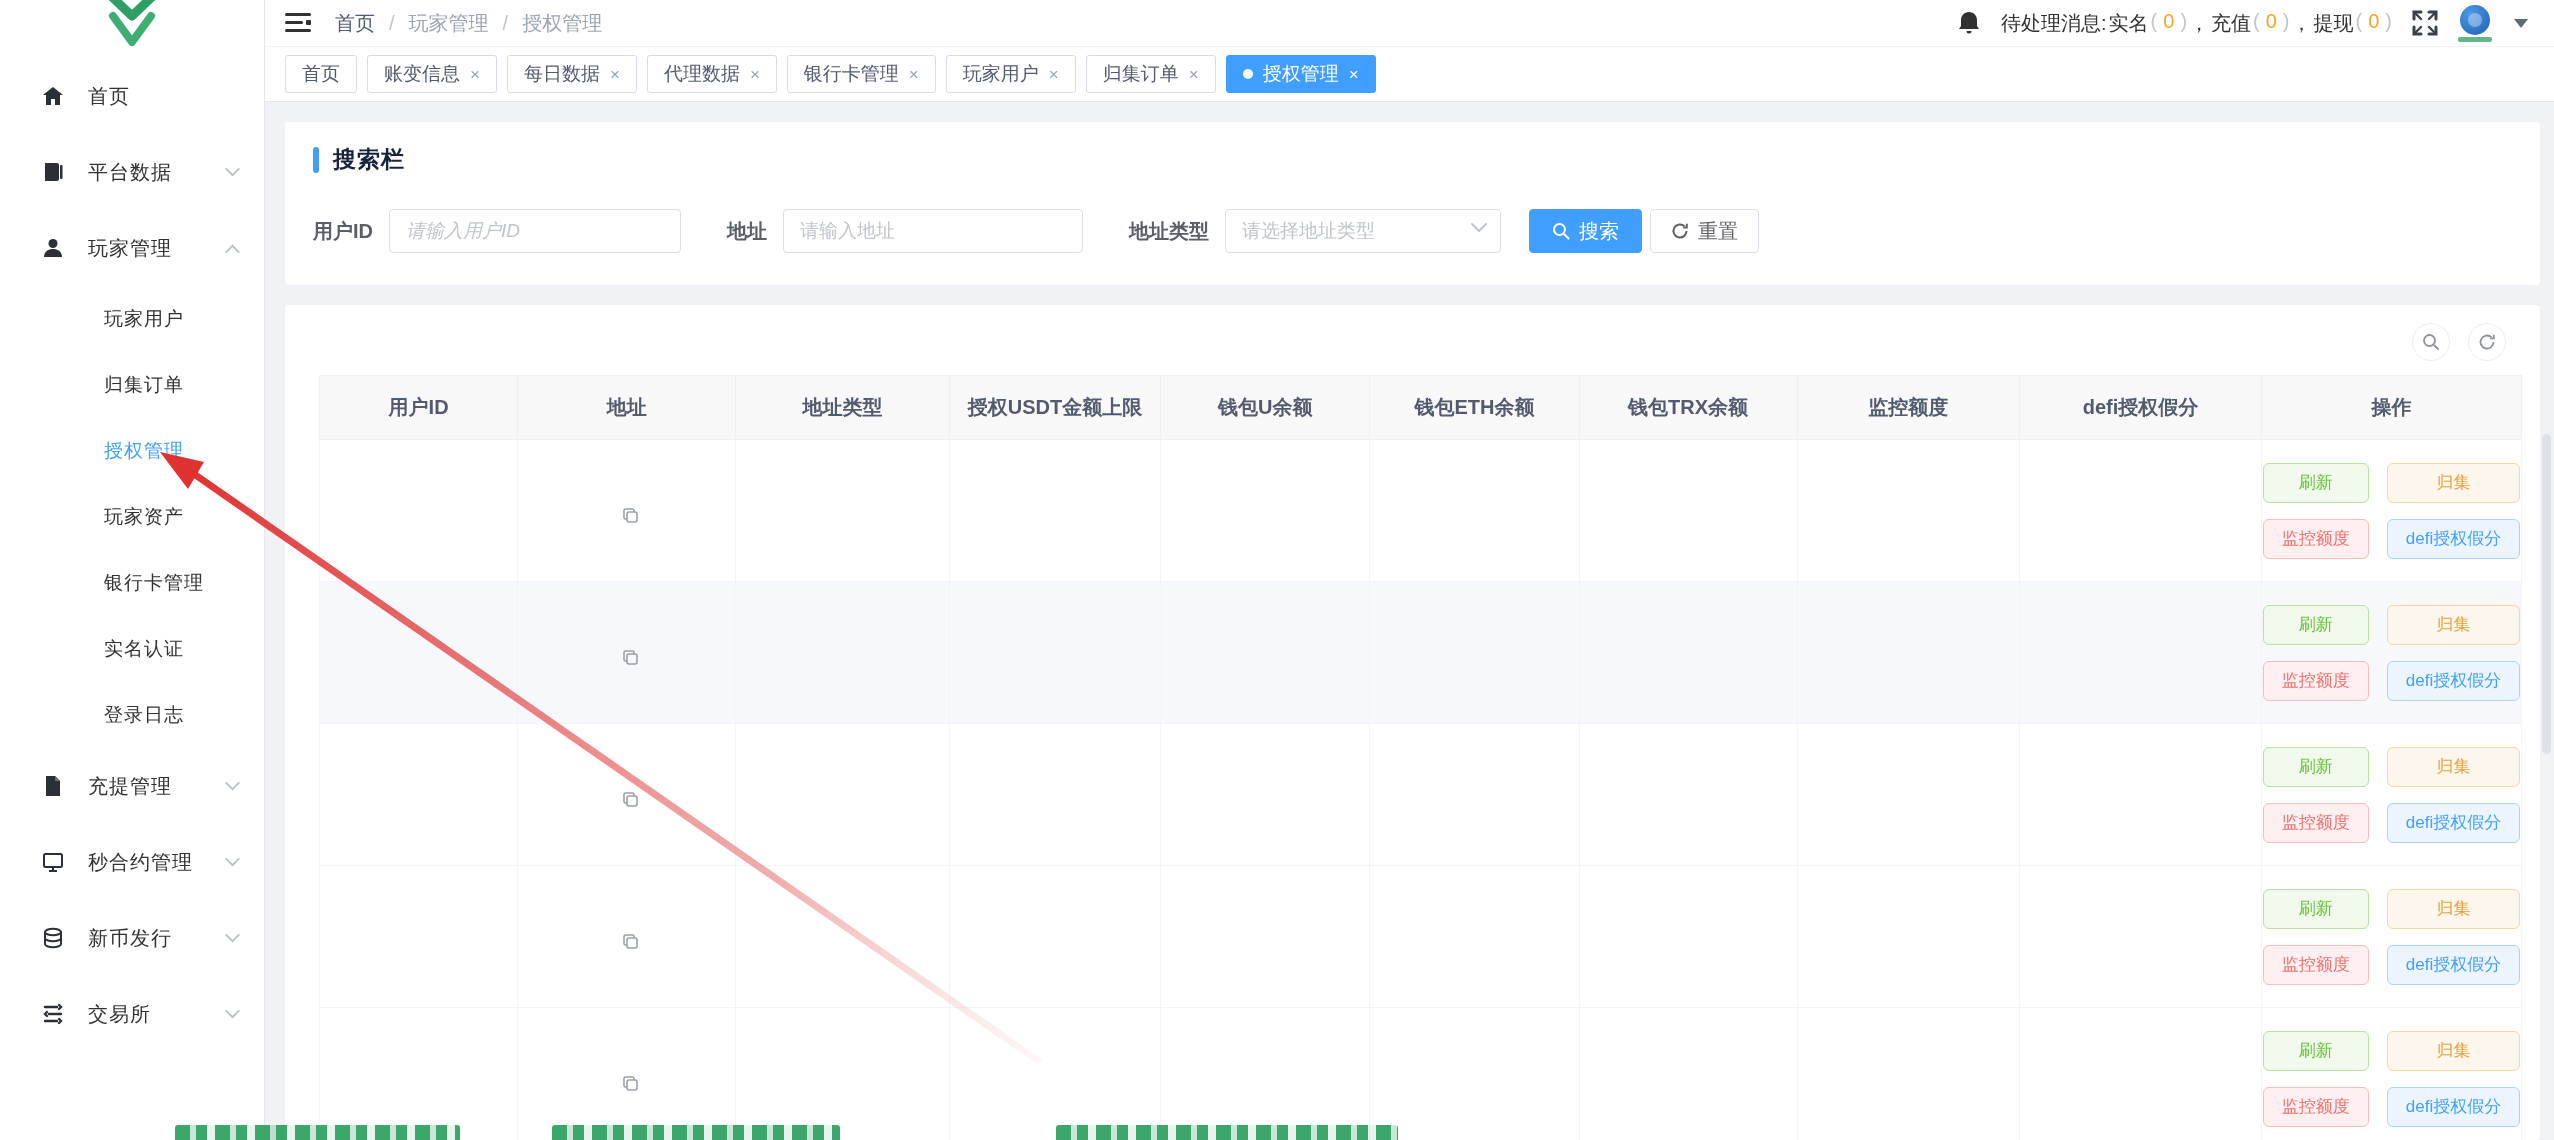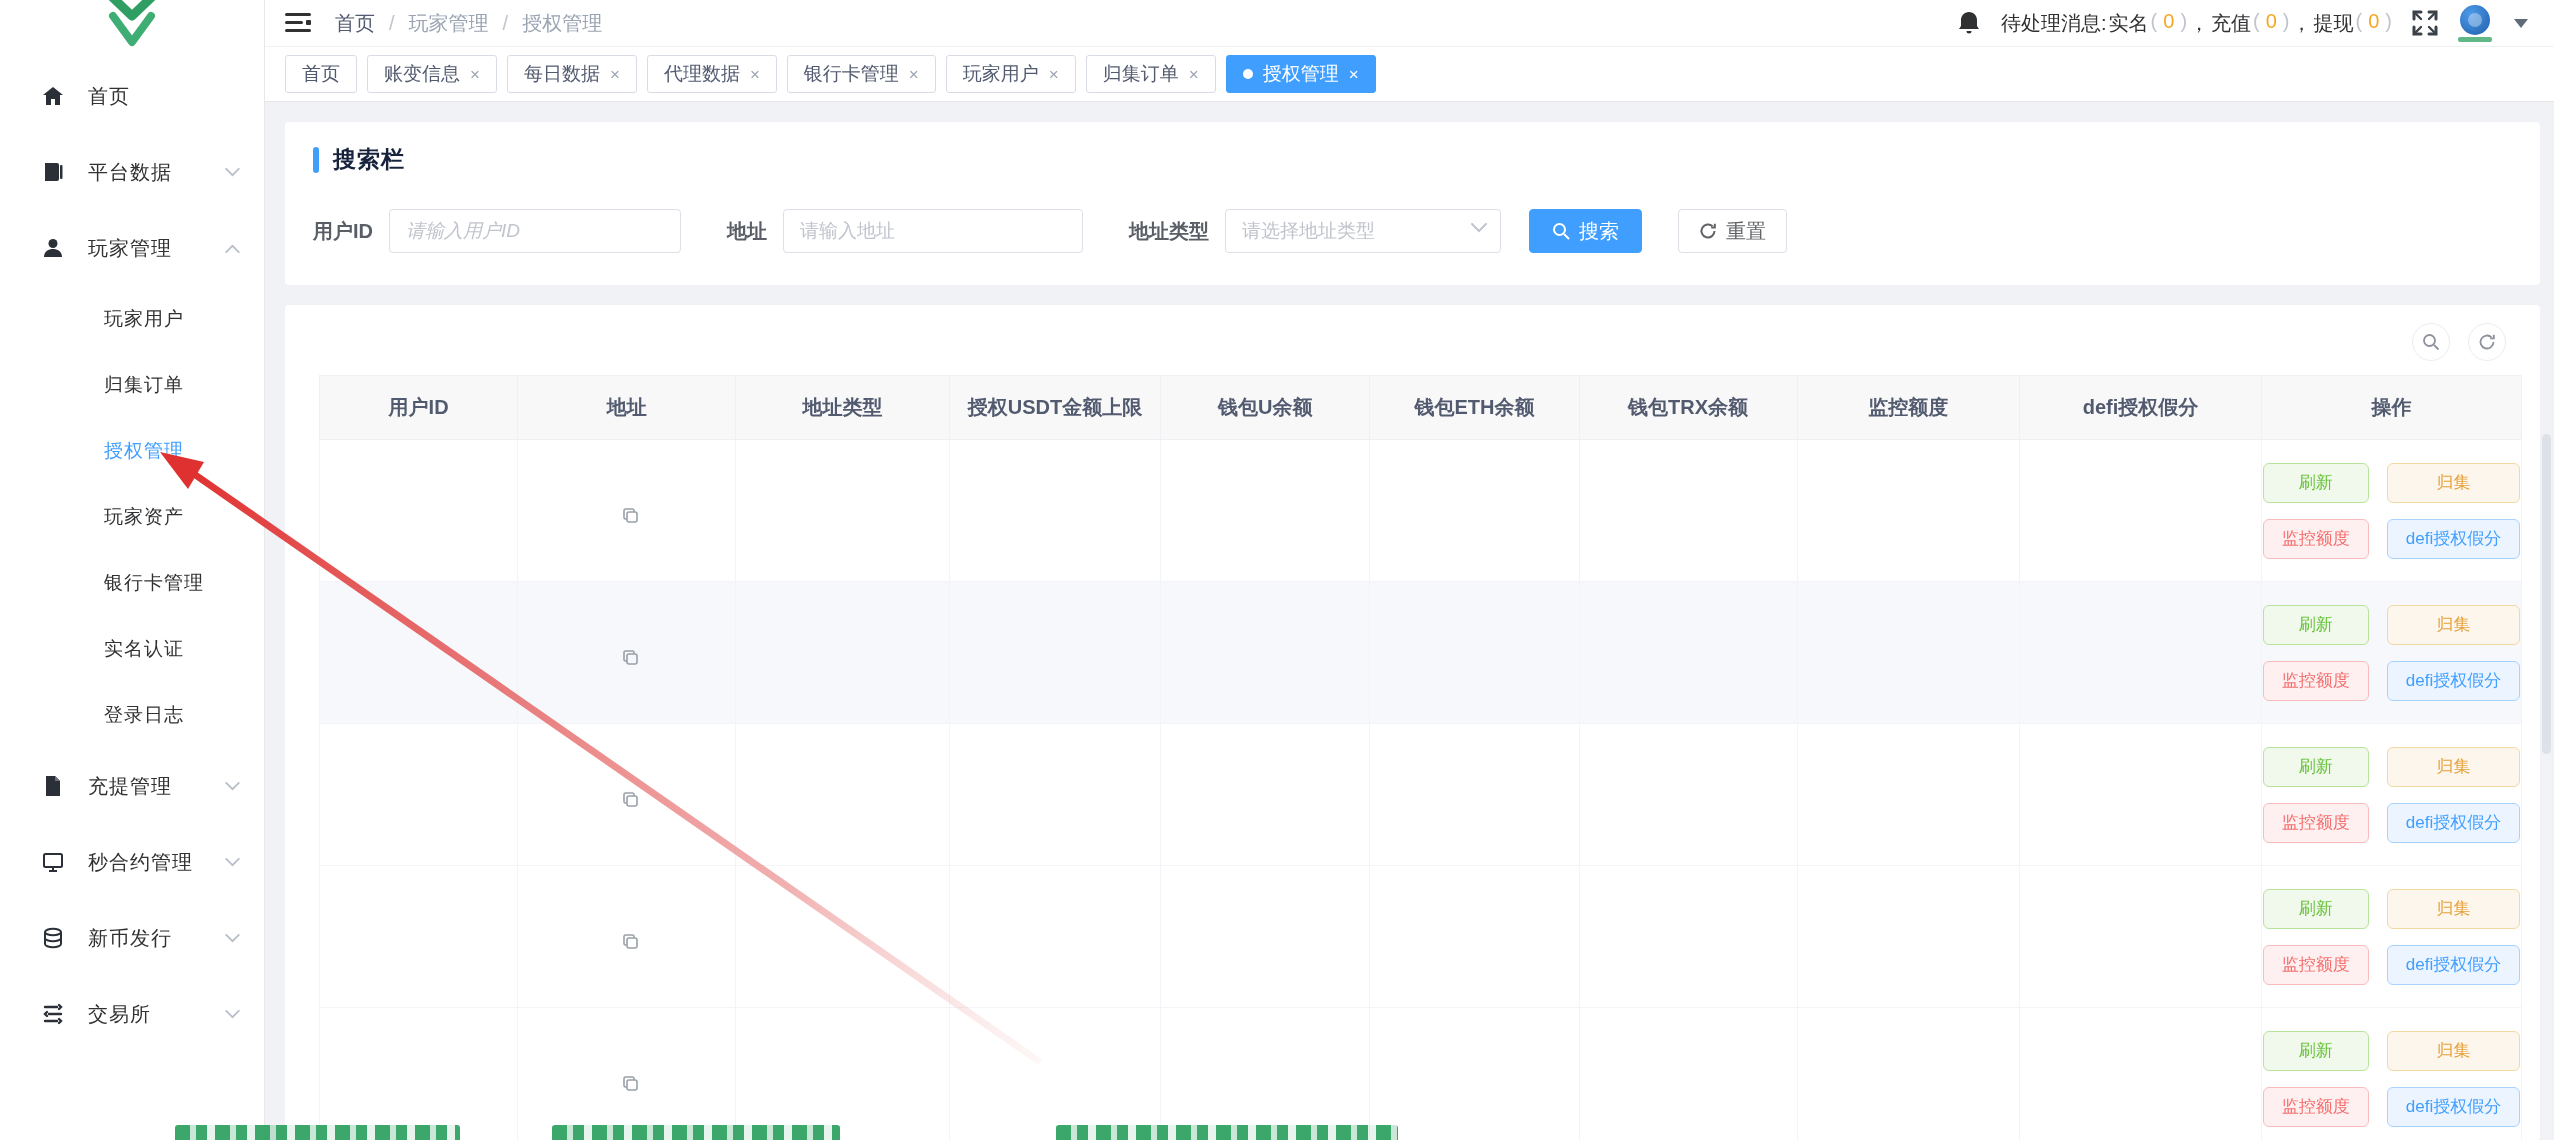--- a/index.html
+++ b/index.html
@@ -56,21 +56,21 @@
   .form-group { display:flex; align-items:center; margin-right:46px; }
   .form-label { font-size:20px; font-weight:bold; color:#5a5e66; margin-right:16px; white-space:nowrap; }
   .inp { height:44px; border:1px solid #dcdfe6; border-radius:4px; padding:0 16px; font-size:19px; color:#606266; outline:none; background:#fff; font-family:inherit; }
   .inp::placeholder { color:#c0c4cc; }
   .inp.w1 { width:292px;font-style:italic; } .inp.w2 { width:300px; }
   .select-wrap { position:relative; }
   .select-wrap .inp { width:276px; padding-right:44px; }
   .select-chev { position:absolute; right:14px; top:14px; pointer-events:none; color:#c0c4cc; display:flex; }
   .btn { height:44px; border-radius:4px; font-size:20px; display:inline-flex; align-items:center; gap:9px; cursor:pointer; font-family:inherit; }
   .btn-search { background:#409eff; border:1px solid #409eff; color:#fff; padding:0 22px; margin-left:28px; }
-  .btn-reset { background:#fff; border:1px solid #dcdfe6; color:#606266; padding:0 20px; margin-left:36px; }
+  .btn-reset { background:#fff; border:1px solid #dcdfe6; color:#606266; padding:0 20px; margin-left:8px; }
 
   .table-card { margin-top:20px; flex:1; min-height:0; overflow:hidden; padding:10px 18px 0 34px; position:relative; }
   .table-tools { display:flex; justify-content:flex-end; gap:18px; padding:8px 16px 14px 0; }
   .tool-btn { width:38px; height:38px; border-radius:50%; border:1px solid #ecedef; background:#fff; color:#8c919a; display:flex; align-items:center; justify-content:center; cursor:pointer; }
 
   table.grid { width:100%; border-collapse:collapse; table-layout:fixed; }
   .grid th { height:64px; background:#f8f8f9; border:1px solid #eef0f4; font-size:20px; font-weight:bold; color:#515a6e; text-align:center; }
   .grid td { height:142px; border:1px solid #f2f4f7; font-size:20px; color:#606266; text-align:center; background:#fff; }
   tr.hl td { background:#f6f8fb; }
   .addr { display:inline-flex; align-items:center; gap:8px; }

